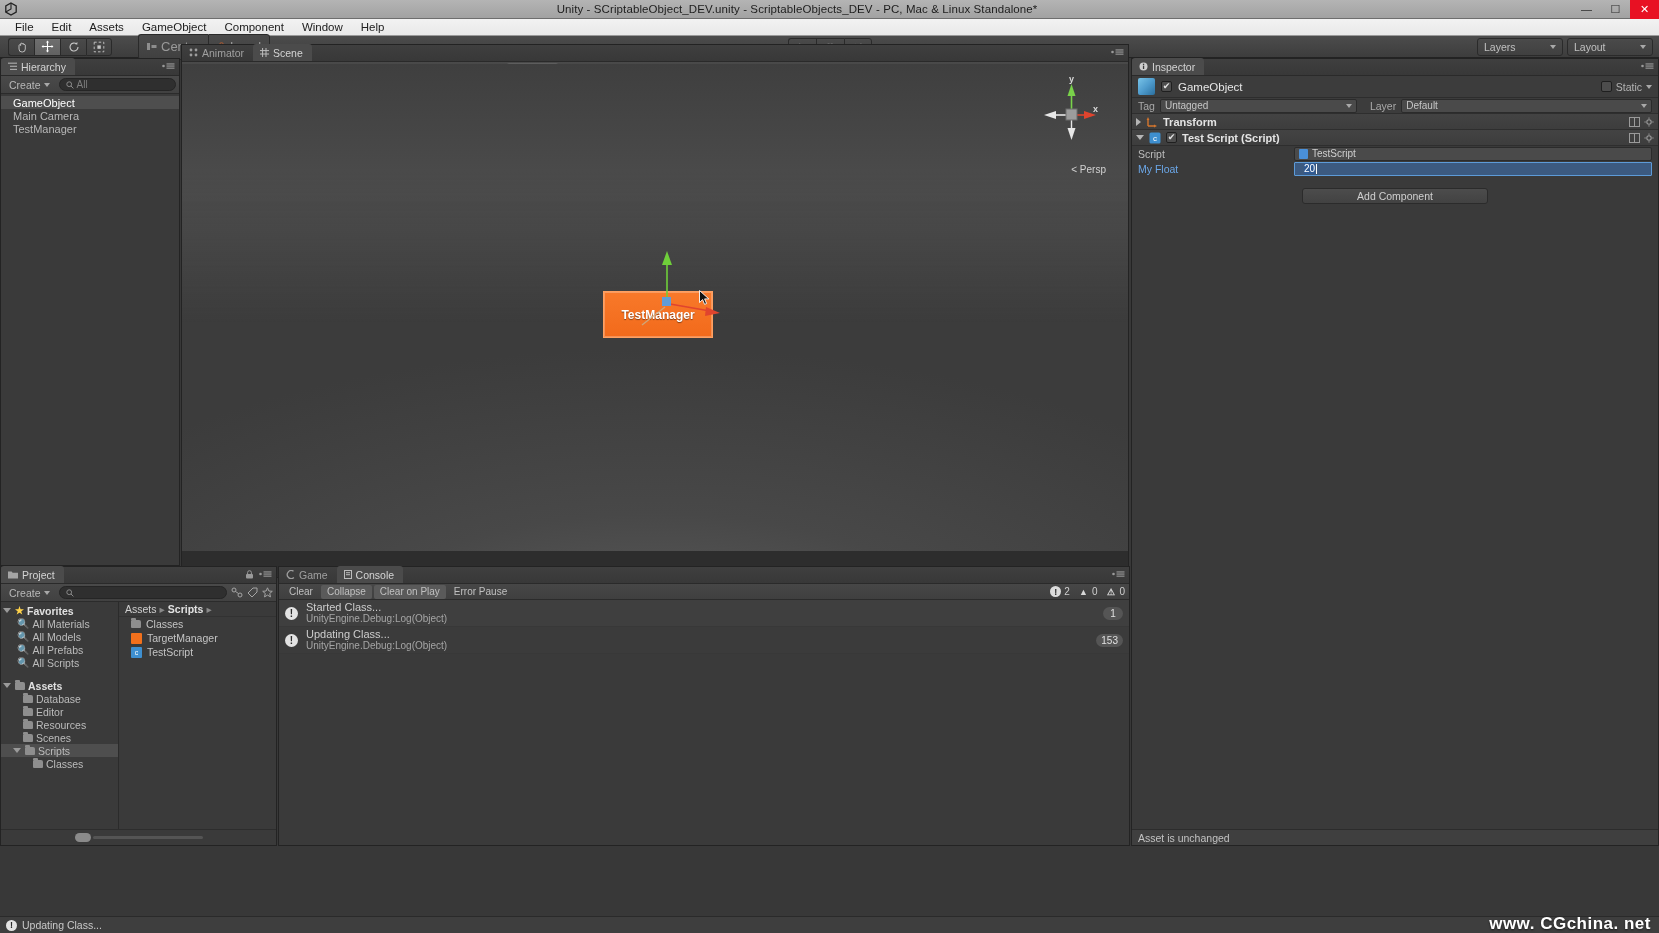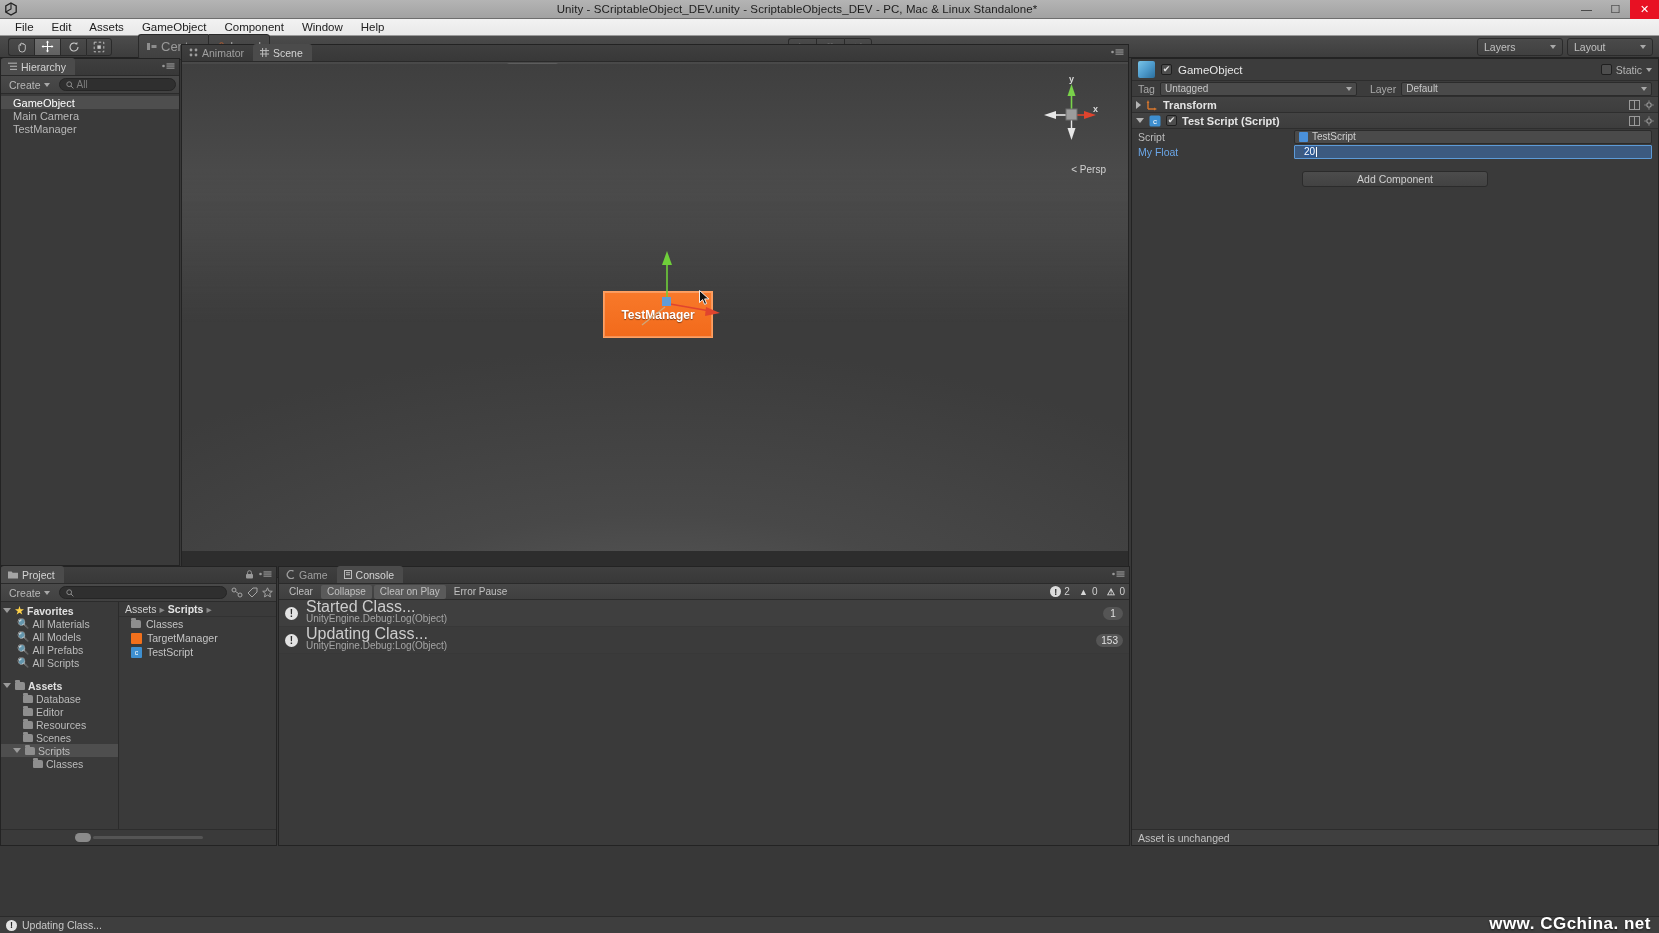--- a/index.html
+++ b/index.html
@@ -287,21 +287,21 @@
                font-size: 9px; font-weight: bold; display: flex; align-items: center; justify-content: center; }
   .badge-ico.warn { background: transparent; color: #d8d8d8; border-radius: 0; }
   .badge-ico.err { background: transparent; color: #d8d8d8; border-radius: 0; }
   .log-list { background: #3f3f3f; }
   .log-row { height: 27px; display: flex; align-items: center; padding: 0 6px; gap: 8px; position: relative;
              border-bottom: 1px solid #383838; }
   .log-row.alt { background: #3b3b3b; }
   .log-ico { width: 13px; height: 13px; border-radius: 50%; background: #e3e3e3; color: #2b2b2b;
              font-size: 10px; font-weight: bold; display: flex; align-items: center; justify-content: center; }
   .log-text { display: flex; flex-direction: column; line-height: 12px; }
-  .log-main { color: #cdcdcd; font-size: 16px; }
+  .log-main { color: #cdcdcd; font-size: 11px; }
   .log-sub { color: #a5a5a5; font-size: 10px; }
   .log-count {
     position: absolute; right: 6px; min-width: 20px; height: 13px; padding: 0 5px;
     background: #555; border-radius: 7px; color: #e0e0e0; font-size: 10px;
     display: flex; align-items: center; justify-content: center;
   }
 
   
   .statusbar {
     position: absolute; left: 0; bottom: 0; width: 1659px; height: 17px;
@@ -561,20 +561,38 @@
         <path d="M63 68 L40 86" stroke="#c9b08a" stroke-width="1.4" opacity=".85"></path>
         <rect x="60" y="58" width="9" height="9" fill="#5a9ee0" opacity=".95"></rect>
       </svg>
       <svg class="cursor-arrow" viewBox="0 0 11 16">
         <path d="M0.5 0.5 L0.5 12.5 L3.6 9.6 L5.6 14.4 L7.6 13.5 L5.6 8.9 L9.8 8.9 Z" fill="#111" stroke="#fff" stroke-width=".9"></path>
       </svg>
     </div>
   </div>
 
   <div class="panel" id="inspector">
+    <div class="panel-tabrow">
+      <div class="ptab active">
+        <svg width="9" height="9" viewBox="0 0 9 9">
+            <circle cx="4.5" cy="4.5" r="4" fill="#cfcfcf"></circle>
+            <rect x="3.9" y="3.6" width="1.3" height="3.4" fill="#3a3a3a"></rect>
+            <rect x="3.9" y="1.7" width="1.3" height="1.3" fill="#3a3a3a"></rect>
+          </svg>
+        <span>Inspector</span>
+      </div>
+      <div class="ptab-icons">
+        <svg width="13" height="8" viewBox="0 0 13 8">
+            <circle cx="1.5" cy="4" r="1.3" fill="#9a9a9a"></circle>
+            <rect x="4.5" y="1.4" width="8" height="1.1" fill="#9a9a9a"></rect>
+            <rect x="4.5" y="3.5" width="8" height="1.1" fill="#9a9a9a"></rect>
+            <rect x="4.5" y="5.6" width="8" height="1.1" fill="#9a9a9a"></rect>
+          </svg>
+      </div>
+    </div>
 
     <div class="insp-head">
       <div class="insp-icon"></div>
       <div class="chk">✔</div>
       <div class="obj-name">GameObject</div>
       <div class="static-row">
         <span class="chk"></span>
         <span>Static</span>
         <span class="caret"></span>
       </div>

